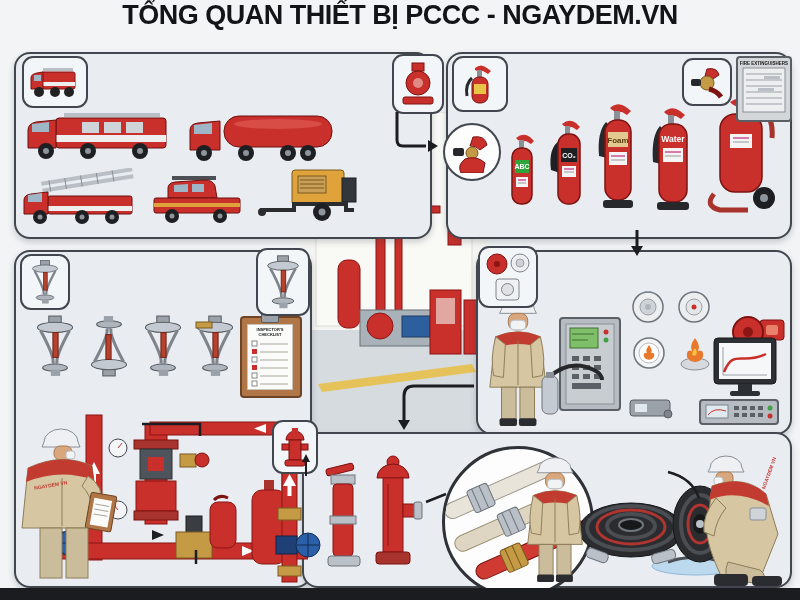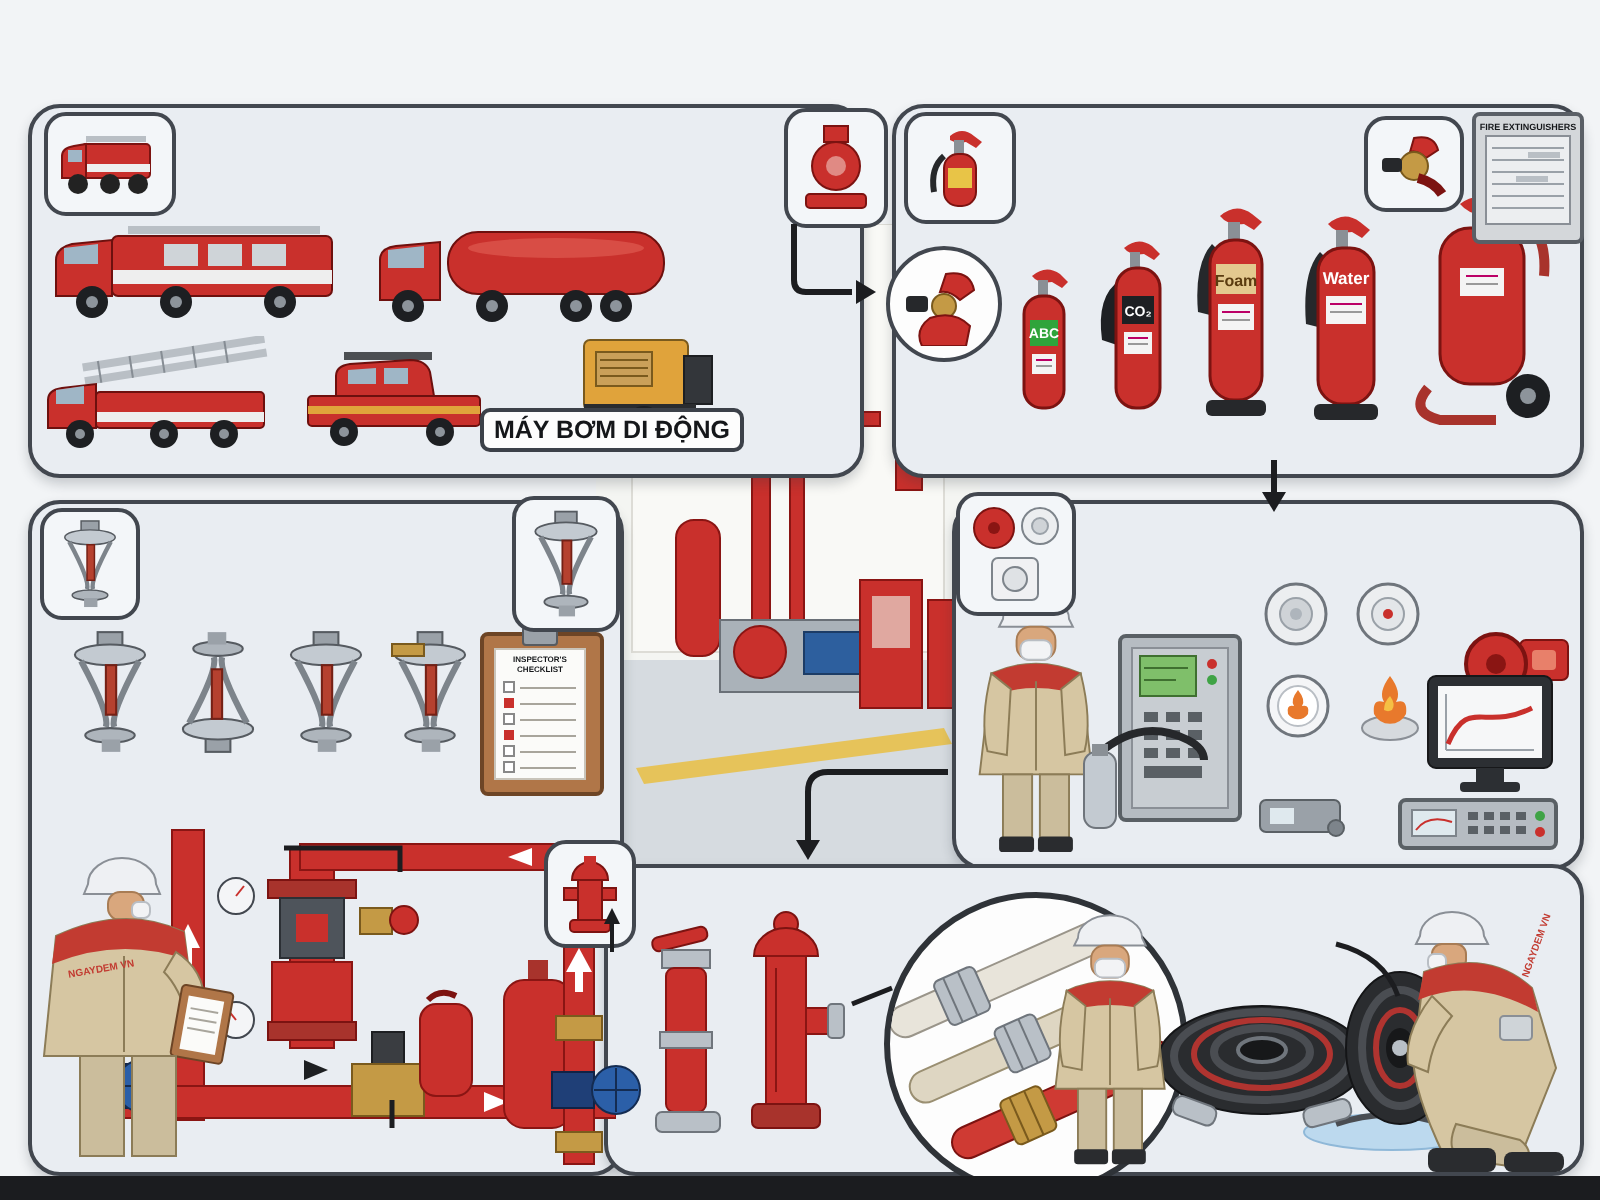--- a/index.html
+++ b/index.html
@@ -42,20 +42,21 @@
         <path d="M12 46 q-6 24 -2 40 l10 2 2 -34z" fill="#d6c6a2" stroke="#8c7c57"></path>
         <path d="M58 46 q6 24 2 40 l-10 2 -2 -34z" fill="#d6c6a2" stroke="#8c7c57"></path>
         <rect x="18" y="98" width="15" height="34" fill="#cbbd9c" stroke="#8c7c57"></rect>
         <rect x="37" y="98" width="15" height="34" fill="#cbbd9c" stroke="#8c7c57"></rect>
         <rect x="16" y="130" width="18" height="8" rx="2" fill="#2a2c2f"></rect>
         <rect x="36" y="130" width="18" height="8" rx="2" fill="#2a2c2f"></rect>
       </symbol>
     </defs>
   </svg>
 
+  <div class="abs" style="left:0;top:8;width:800px;text-align:center;font-size:27px;font-weight:800;letter-spacing:-0.5px;color:#131417;">TỔNG QUAN THIẾT BỊ PCCC - NGAYDEM.VN</div>
 
   <svg class="abs" style="left:298px;top:112px;z-index:0" width="192" height="340" viewBox="0 0 192 340">
     <rect x="0" y="0" width="192" height="220" fill="#f4f5f2"></rect>
     <rect x="18" y="0" width="156" height="214" fill="#f9f9f6" stroke="#dddcd6"></rect>
     <rect x="46" y="28" width="70" height="11" fill="#fefefe" stroke="#cfcfc9"></rect>
     <circle cx="170" cy="42" r="8" fill="#c9302c" stroke="#7c1311"></circle>
     <rect x="78" y="56" width="9" height="156" fill="#c9302c" stroke="#8a1513"></rect>
     <rect x="97" y="78" width="7" height="134" fill="#c9302c" stroke="#8a1513"></rect>
     <rect x="58" y="94" width="84" height="7" fill="#c9302c" stroke="#8a1513"></rect>
     <rect x="40" y="148" width="22" height="68" rx="9" fill="#c9302c" stroke="#8a1513"></rect>
@@ -162,23 +163,20 @@
     <rect x="42" y="12" width="28" height="17" fill="#caa059" stroke="#7a5a1d"></rect>
     <line x1="44" y1="16" x2="68" y2="16" stroke="#7a5a1d"></line>
       <line x1="44" y1="20" x2="68" y2="20" stroke="#7a5a1d"></line>
       <line x1="44" y1="24" x2="68" y2="24" stroke="#7a5a1d"></line>
     <rect x="86" y="14" width="14" height="24" fill="#33363a" stroke="#1d1f22"></rect>
     <path d="M4 46 h34 v-6 h52 v6 h8" stroke="#2a2c2f" stroke-width="4" fill="none"></path>
     <circle cx="6" cy="48" r="4" fill="#2a2c2f"></circle>
     <circle cx="66" cy="48" r="9" fill="#1d1f22"></circle>
       <circle cx="66" cy="48" r="3.5" fill="#8d949b"></circle>
   </svg>
-  <div class="abs z20" style="left:240px;top:204px;width:128px;background:#fdfdfd;border:2px solid #3c4149;border-radius:5px;padding:2px 0;text-align:center;font-size:12.5px;font-weight:800;">
-    <span>MÁY BƠM DI ĐỘNG</span>
-  </div>
 
   <div class="panel" style="left:446px;top:52px;width:342px;height:183px;"></div>
   <div class="iconbox" style="left:452px;top:56px;width:52px;height:52px;">
     <svg width="34" height="44" viewBox="0 0 34 44">
       <path d="M12 6 q6 -5 12 0 l4 3 -3 3 -5 -3 q-5 1 -8 -1z" fill="#c9302c"></path>
       <rect x="14" y="8" width="5" height="7" fill="#8a9096"></rect>
       <rect x="9" y="15" width="16" height="26" rx="7" fill="#c9302c" stroke="#7c1311"></rect>
       <rect x="11" y="22" width="12" height="10" fill="#e8c447"></rect>
       <path d="M9 16 q-7 6 -5 18" stroke="#26282b" stroke-width="3" fill="none"></path>
     </svg>

